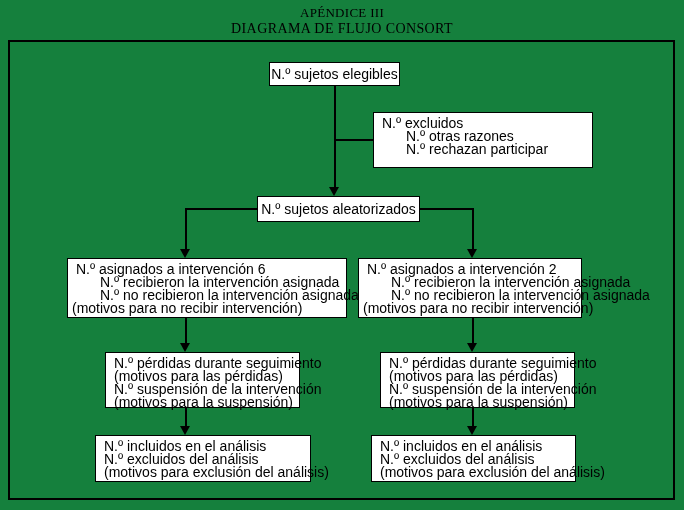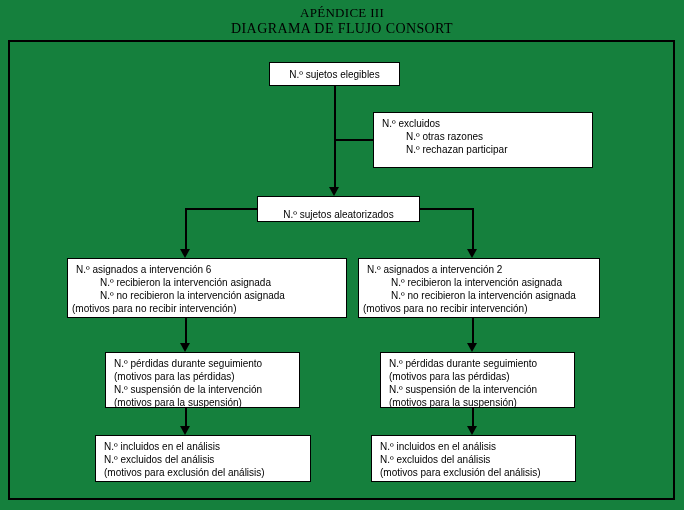--- a/index.html
+++ b/index.html
@@ -25,21 +25,21 @@
     position: absolute;
     left: 8px; top: 40px;
     width: 663px; height: 456px;
     border: 2.5px solid #000000;
     background: transparent;
   }
   .box {
     position: absolute;
     border: 1.5px solid #000000;
     background: #ffffff;
-    font-size: 10px;
+    font-size: 14px;
     line-height: 13px;
     color: #000000;
     box-sizing: border-box;
   }
   .box.center {
     display: flex;
     align-items: center;
     justify-content: center;
     text-align: center;
   }
@@ -77,40 +77,40 @@
   <div class="arrow-down" style="left:329px; top:187px;"></div>
 
   <div class="hline" style="left:334px; top:139px; width:39px;"></div>
 
   <div class="box pad-t" style="left:373px; top:112px; width:220px; height:56px;">
     <div class="bl">N.º excluidos</div>
     <div class="bl ind">N.º otras razones</div>
     <div class="bl ind">N.º rechazan participar</div>
   </div>
 
-  <div class="box center" style="left:257px; top:196px; width:163px; height:26px;align-items:flex-end;">
+  <div class="box center" style="left:257px; top:196px; width:163px; height:26px;">
     <span>N.º sujetos aleatorizados</span>
   </div>
 
   <div class="hline" style="left:185px; top:208px; width:72px;"></div>
   <div class="vline" style="left:185px; top:208px; height:41px;"></div>
   <div class="arrow-down" style="left:180px; top:249px;"></div>
 
   <div class="hline" style="left:420px; top:208px; width:54px;"></div>
   <div class="vline" style="left:472px; top:208px; height:41px;"></div>
   <div class="arrow-down" style="left:467px; top:249px;"></div>
 
   <div class="box pad-t" style="left:67px; top:258px; width:280px; height:60px;">
     <div class="bl">N.º asignados a intervención 6</div>
     <div class="bl ind">N.º recibieron la intervención asignada</div>
     <div class="bl ind">N.º no recibieron la intervención asignada</div>
     <div class="bl paren">(motivos para no recibir intervención)</div>
   </div>
 
-  <div class="box pad-t" style="left:358px; top:258px; width:242px; height:60px;">
+  <div class="box pad-t" style="left:358px; top:258px; width:224px; height:60px;">
     <div class="bl">N.º asignados a intervención 2</div>
     <div class="bl ind">N.º recibieron la intervención asignada</div>
     <div class="bl ind">N.º no recibieron la intervención asignada</div>
     <div class="bl paren">(motivos para no recibir intervención)</div>
   </div>
 
   <div class="vline" style="left:185px; top:318px; height:26px;"></div>
   <div class="arrow-down" style="left:180px; top:343px;"></div>
 
   <div class="vline" style="left:472px; top:318px; height:26px;"></div>

